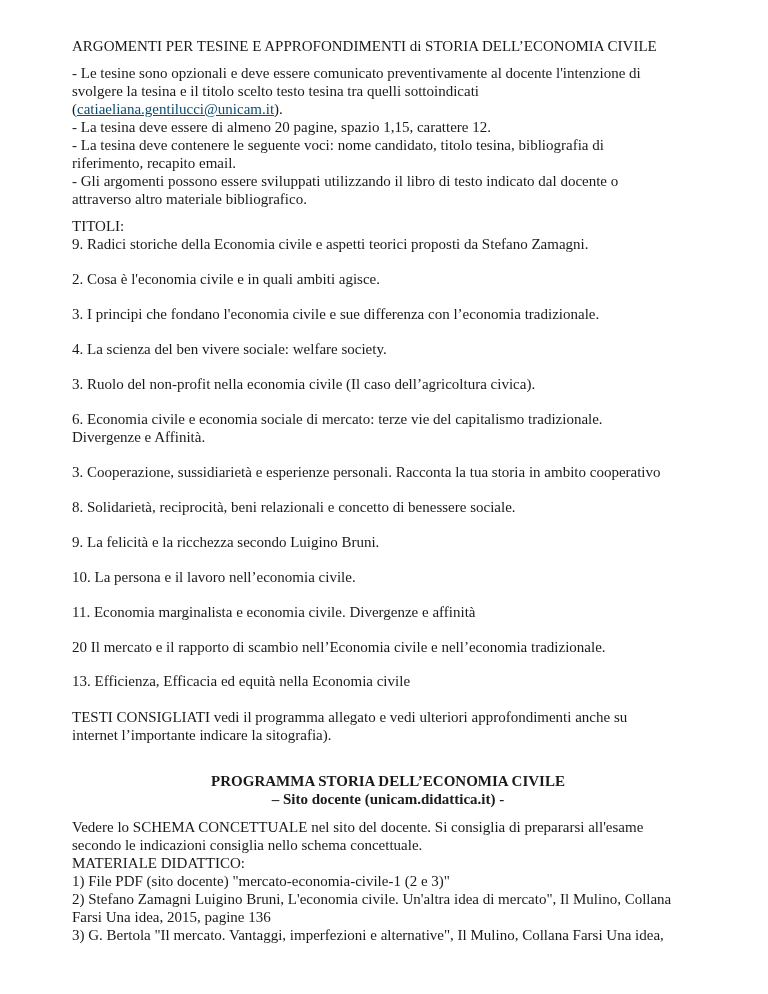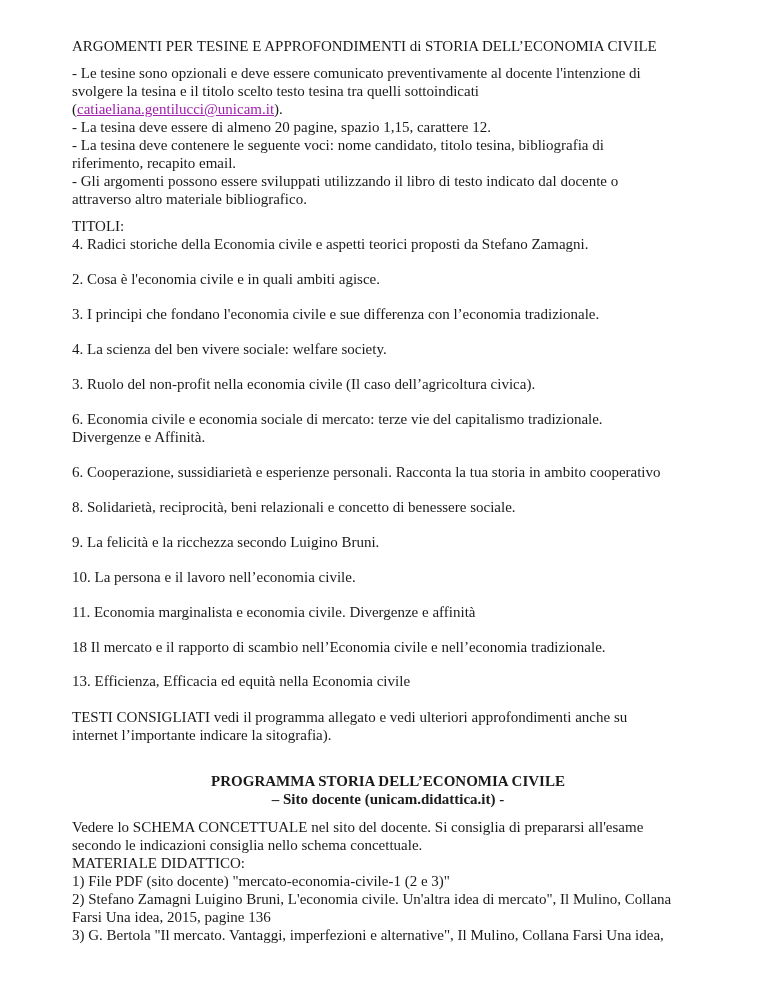--- a/index.html
+++ b/index.html
@@ -3,51 +3,51 @@
 <meta charset="utf-8">
 <style>
   html, body { margin: 0; padding: 0; background: #ffffff; }
   body {
     width: 768px; height: 994px; overflow: hidden; position: relative;
     font-family: "Liberation Serif", serif; font-size: 15px; color: #1a1a1a;
   }
   .page { position: absolute; left: 72px; top: 0; width: 640px; }
   .line { position: absolute; left: 0; white-space: nowrap; line-height: 18px; text-align: center; }
   .center { left: 0; width: 632px; text-align: center; font-weight: bold; }
-  a.email { color: #a21caf; text-decoration: underline; }
+  a.email { color: #0c4a6e; text-decoration: underline; }
 </style>
 </head>
 <body>
 
 <div class="page">
   <div class="line" style="top:37px">ARGOMENTI PER TESINE E APPROFONDIMENTI di STORIA DELL’ECONOMIA CIVILE</div>
 
   <div class="line" style="top:64px">- Le tesine sono opzionali  e deve essere comunicato preventivamente  al docente l'intenzione  di</div>
   <div class="line" style="top:82px">svolgere  la tesina e il titolo  scelto testo tesina tra quelli  sottoindicati</div>
   <div class="line" style="top:100px"><span>(</span><a class="email">catiaeliana.gentilucci@unicam.it</a><span>).</span></div>
   <div class="line" style="top:118px">- La tesina deve essere di almeno  20 pagine,  spazio  1,15,  carattere 12.</div>
   <div class="line" style="top:136px">- La tesina deve contenere le seguente voci:  nome candidato,  titolo  tesina,  bibliografia  di</div>
   <div class="line" style="top:154px">riferimento,  recapito email.</div>
   <div class="line" style="top:172px">- Gli  argomenti possono  essere sviluppati  utilizzando  il libro  di testo indicato  dal docente o</div>
   <div class="line" style="top:190px">attraverso altro materiale  bibliografico.</div>
 
   <div class="line" style="top:217px">TITOLI:</div>
-  <div class="line" style="top:235px">4. Radici storiche della  Economia  civile  e aspetti teorici  proposti  da Stefano Zamagni.</div>
+  <div class="line" style="top:235px">9. Radici storiche della  Economia  civile  e aspetti teorici  proposti  da Stefano Zamagni.</div>
   <div class="line" style="top:270px">2.  Cosa è l'economia  civile  e in  quali  ambiti  agisce.</div>
   <div class="line" style="top:305px">3.  I principi  che fondano l'economia  civile  e sue differenza con l’economia  tradizionale.</div>
   <div class="line" style="top:340px">4. La scienza del ben vivere sociale:  welfare society.</div>
   <div class="line" style="top:375px">3. Ruolo  del non-profit  nella  economia  civile  (Il caso dell’agricoltura  civica).</div>
   <div class="line" style="top:410px">6. Economia  civile  e economia  sociale di mercato: terze vie del capitalismo  tradizionale.</div>
   <div class="line" style="top:428px">Divergenze  e Affinità.</div>
-  <div class="line" style="top:463px">6. Cooperazione,  sussidiarietà  e esperienze personali.  Racconta la tua storia  in ambito  cooperativo</div>
+  <div class="line" style="top:463px">3. Cooperazione,  sussidiarietà  e esperienze personali.  Racconta la tua storia  in ambito  cooperativo</div>
   <div class="line" style="top:498px">8. Solidarietà,  reciprocità,  beni relazionali  e concetto di benessere sociale.</div>
   <div class="line" style="top:533px">9. La felicità  e la ricchezza secondo Luigino  Bruni.</div>
   <div class="line" style="top:568px">10.  La persona e il lavoro  nell’economia  civile.</div>
   <div class="line" style="top:603px">11.  Economia  marginalista  e economia civile.  Divergenze  e affinità</div>
-  <div class="line" style="top:638px">18 Il mercato e il rapporto  di scambio nell’Economia  civile  e nell’economia  tradizionale.</div>
+  <div class="line" style="top:638px">20 Il mercato e il rapporto  di scambio nell’Economia  civile  e nell’economia  tradizionale.</div>
   <div class="line" style="top:672px">13.  Efficienza,  Efficacia ed equità nella  Economia  civile</div>
 
   <div class="line" style="top:708px">TESTI CONSIGLIATI vedi il programma  allegato e vedi ulteriori  approfondimenti  anche su</div>
   <div class="line" style="top:726px">internet  l’importante  indicare  la sitografia).</div>
 
   <div class="line center" style="top:772px">PROGRAMMA STORIA DELL’ECONOMIA CIVILE</div>
   <div class="line center" style="top:790px">– Sito docente (unicam.didattica.it) -</div>
 
   <div class="line" style="top:818px">Vedere lo  SCHEMA CONCETTUALE nel sito del docente. Si consiglia  di prepararsi all'esame</div>
   <div class="line" style="top:836px">secondo le indicazioni  consiglia nello  schema concettuale.</div>

